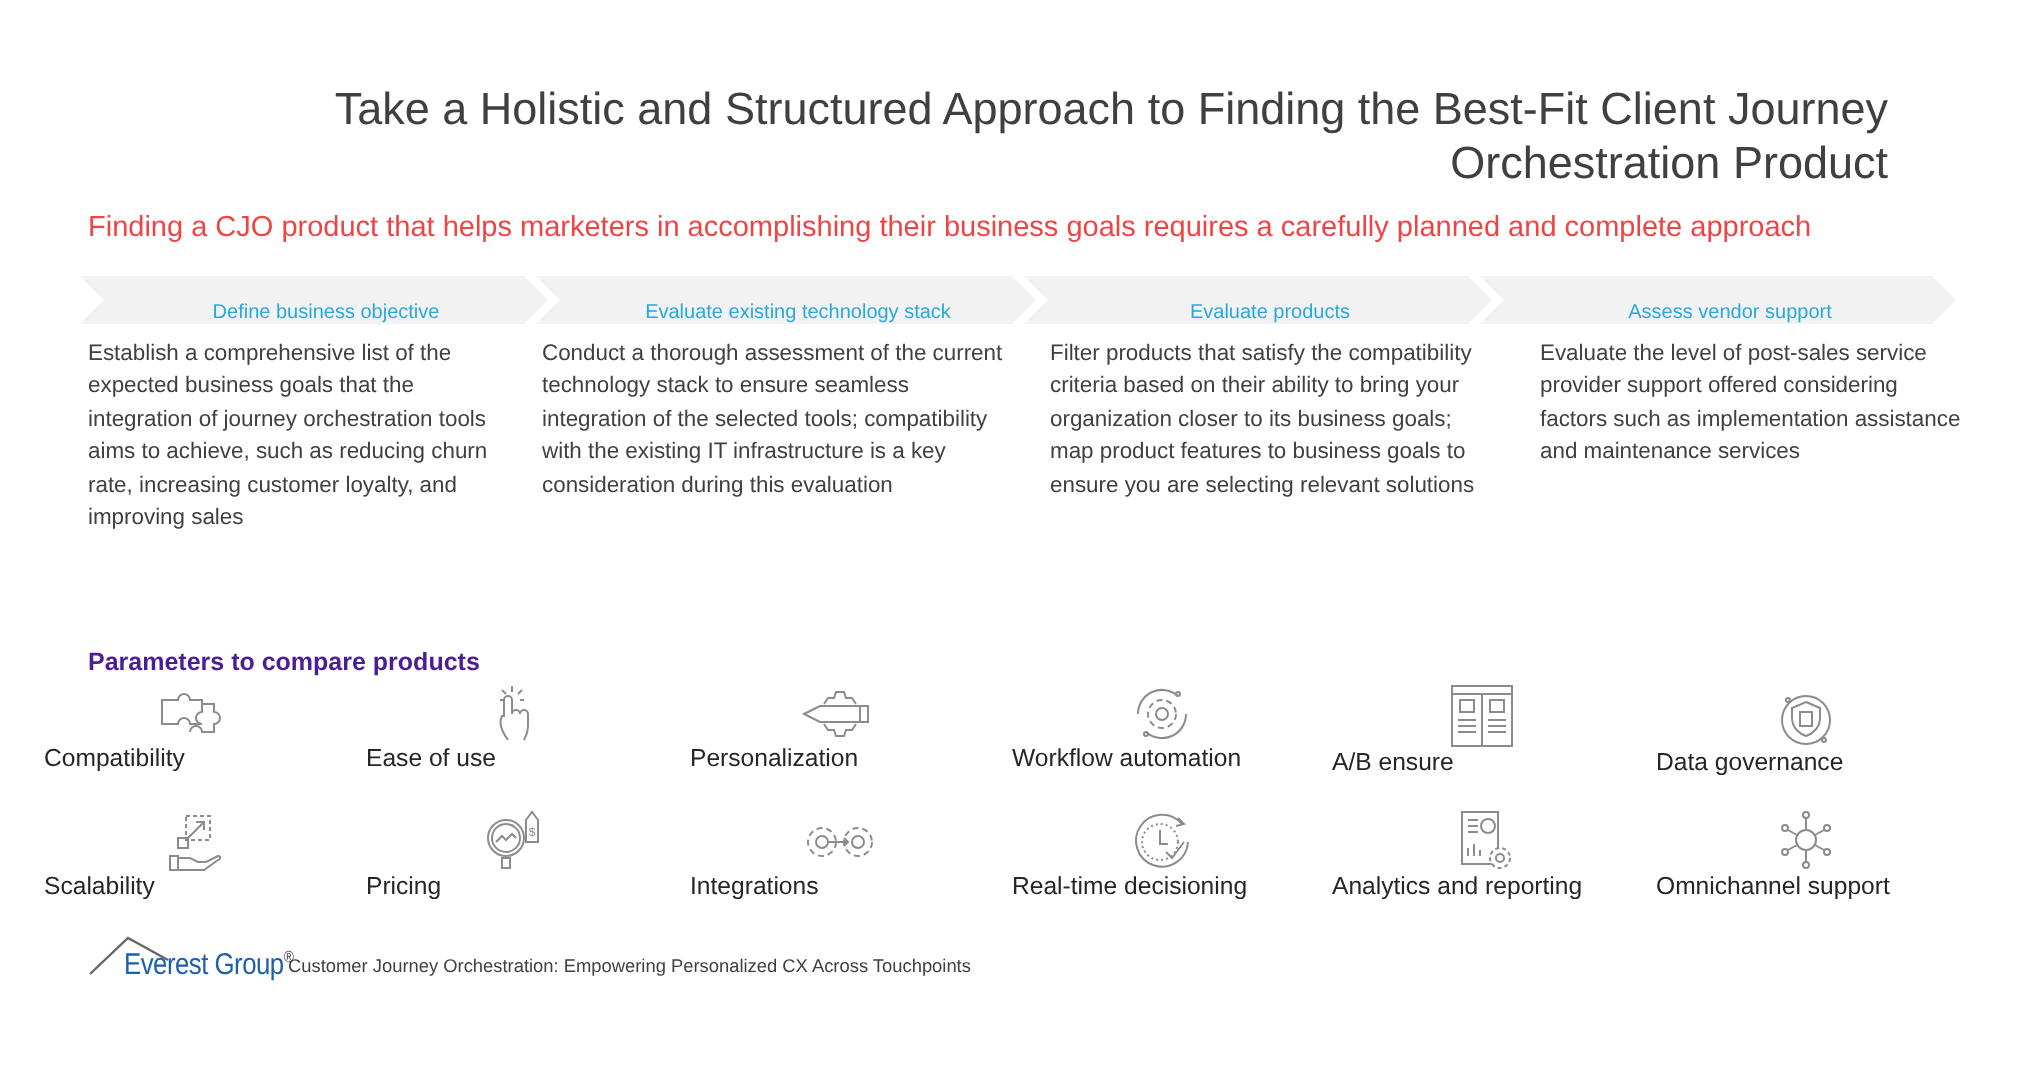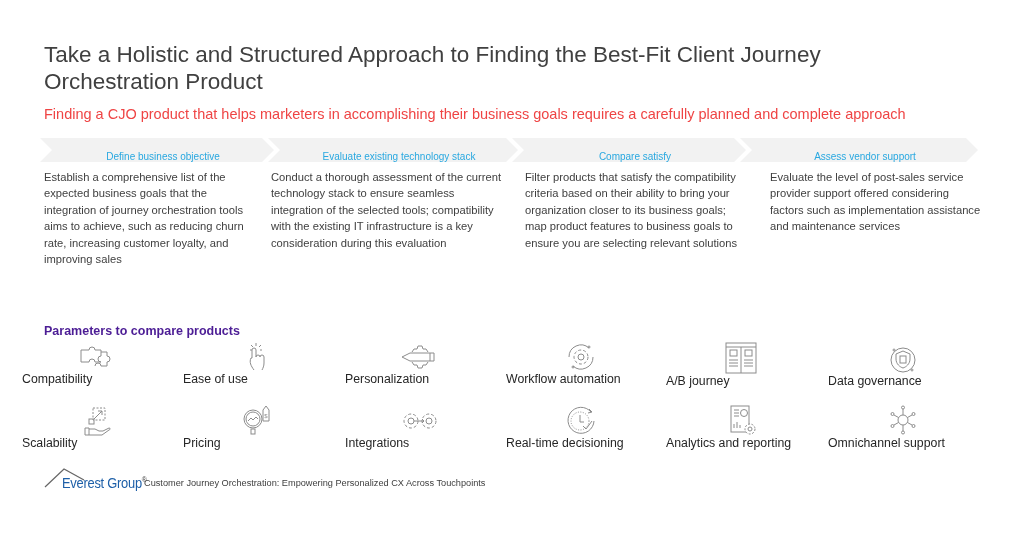--- a/index.html
+++ b/index.html
@@ -1,18 +1,18 @@
 <!DOCTYPE html>
 <html><head>
 <meta charset="utf-8">
 <style>
   * { box-sizing: border-box; margin: 0; padding: 0; }
   html, body { width: 1022px; height: 535px; background: #ffffff; overflow: hidden; }
   body { font-family: "Liberation Sans", sans-serif; color: #404040; position: relative; }
-  .title { position: absolute; left: 44px; top: 41px; width: 900px; font-size: 22.5px; line-height: 27px; color: #404040; font-weight: normal; }
+  .title { position: absolute; left: 44px; top: 41px; width: 900px; font-size: 22.5px; line-height: 27px; color: #404040; font-weight: normal; text-align: right; }
   .subtitle { position: absolute; left: 44px; top: 106px; font-size: 14.5px; color: #ef4444; white-space: nowrap; }
   .chevrons { position: absolute; left: 40px; top: 138px; width: 940px; height: 24px; }
   .chev { position: absolute; top: 0; height: 24px; background: #f2f2f2; display: flex; align-items: flex-end; justify-content: center; color: #29a8e0; font-size: 10px; white-space: nowrap; }
   .chev span { position: relative; left: 0; }
   .desc { position: absolute; top: 169px; font-size: 11.2px; line-height: 16.4px; color: #404040; }
   .params-title { position: absolute; left: 44px; top: 324px; font-size: 12.5px; font-weight: bold; color: #4c1d95; }
   .param { position: absolute; width: 150px; text-align: left; }
   .param svg { display: block; margin: 0 auto; }
   .param .lbl { font-size: 12.3px; color: #262626; white-space: nowrap; display: block; }
   .footer { position: absolute; left: 44px; top: 466px; height: 30px; width: 600px; }
@@ -33,21 +33,21 @@
     <polygon points="472,0 694,0 706,12 694,24 472,24 484,12" fill="#f2f2f2"></polygon>
     <polygon points="700,0 926,0 938,12 926,24 700,24 712,12" fill="#f2f2f2"></polygon>
   </svg>
   <div class="chev" style="left:12px;width:222px;background:transparent">
       <span>Define business objective</span>
     </div>
   <div class="chev" style="left:240px;width:238px;background:transparent">
       <span>Evaluate existing technology stack</span>
     </div>
   <div class="chev" style="left:484px;width:222px;background:transparent">
-      <span>Compare satisfy</span>
+      <span>Evaluate products</span>
     </div>
   <div class="chev" style="left:712px;width:226px;background:transparent">
       <span>Assess vendor support</span>
     </div>
 </div>
 
 <p class="desc" style="left:44px;width:210px">Establish a comprehensive list of the expected business goals that the integration of journey orchestration tools aims to achieve, such as reducing churn rate, increasing customer loyalty, and improving sales</p>
 <p class="desc" style="left:271px;width:232px">Conduct a thorough assessment of the current technology stack to ensure seamless integration of the selected tools; compatibility with the existing IT infrastructure is a key consideration during this evaluation</p>
 <p class="desc" style="left:525px;width:220px">Filter products that satisfy the compatibility criteria based on their ability to bring your organization closer to its business goals; map product features to business goals to ensure you are selecting relevant solutions</p>
 <p class="desc" style="left:770px;width:215px">Evaluate the level of post-sales service provider support offered considering factors such as implementation assistance and maintenance services</p>
@@ -99,21 +99,21 @@
       <line x1="20" y1="5" x2="20" y2="31"></line>
     <rect x="9" y="8" width="7" height="6"></rect>
       <rect x="24" y="8" width="7" height="6"></rect>
     <line x1="8" y1="18" x2="17" y2="18"></line>
       <line x1="8" y1="21" x2="17" y2="21"></line>
       <line x1="8" y1="24" x2="17" y2="24"></line>
     <line x1="23" y1="18" x2="32" y2="18"></line>
       <line x1="23" y1="21" x2="32" y2="21"></line>
       <line x1="23" y1="24" x2="32" y2="24"></line>
   </svg>
-  <span class="lbl">A/B journey</span>
+  <span class="lbl">A/B ensure</span>
 </div>
 <div class="param" style="left:828px;top:342px">
   <svg width="40" height="32" viewBox="0 0 40 32" fill="none" stroke="#8c8c8c" stroke-width="1">
     <circle cx="20" cy="18" r="12"></circle>
     <path d="M20 9 l7 3 v5 c0 5-4 8-7 9 c-3-1-7-4-7-9 v-5 z"></path>
     <rect x="17" y="14" width="6" height="7"></rect>
       <circle cx="11" cy="8" r="1"></circle>
       <circle cx="29" cy="28" r="1"></circle>
   </svg>
   <span class="lbl">Data governance</span>

